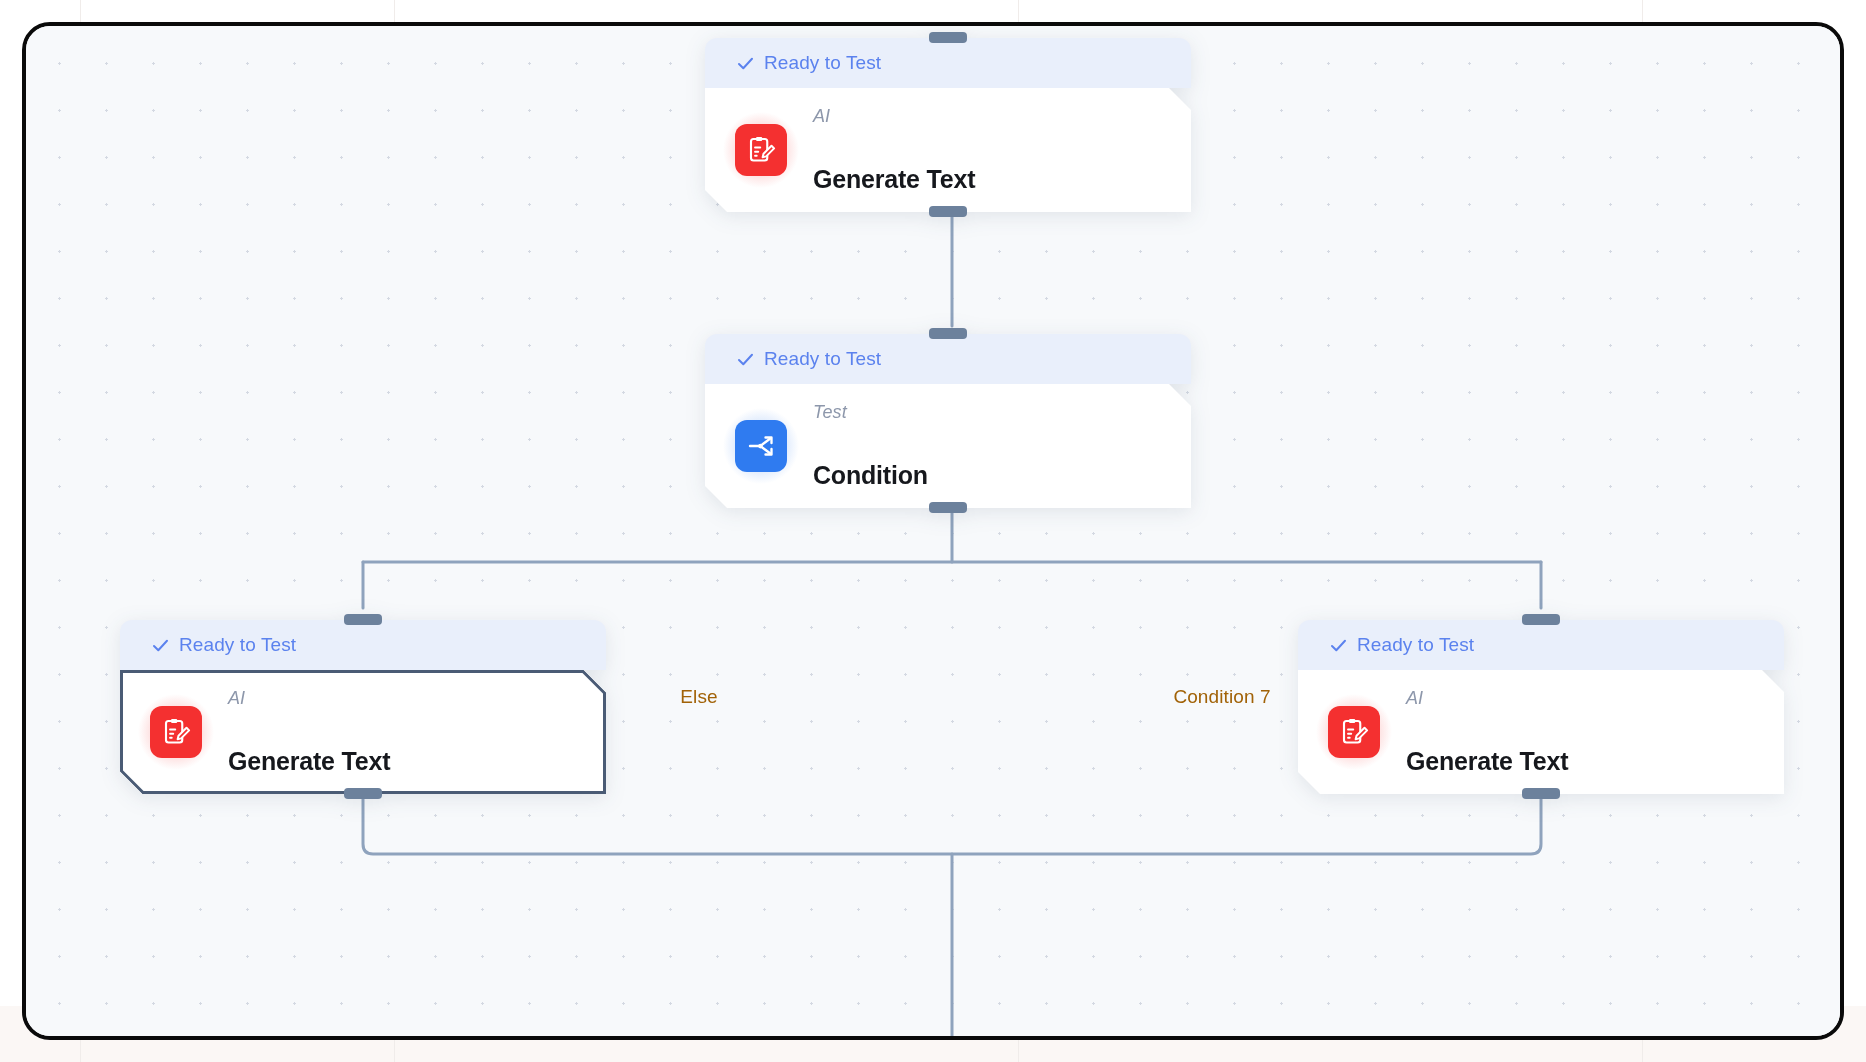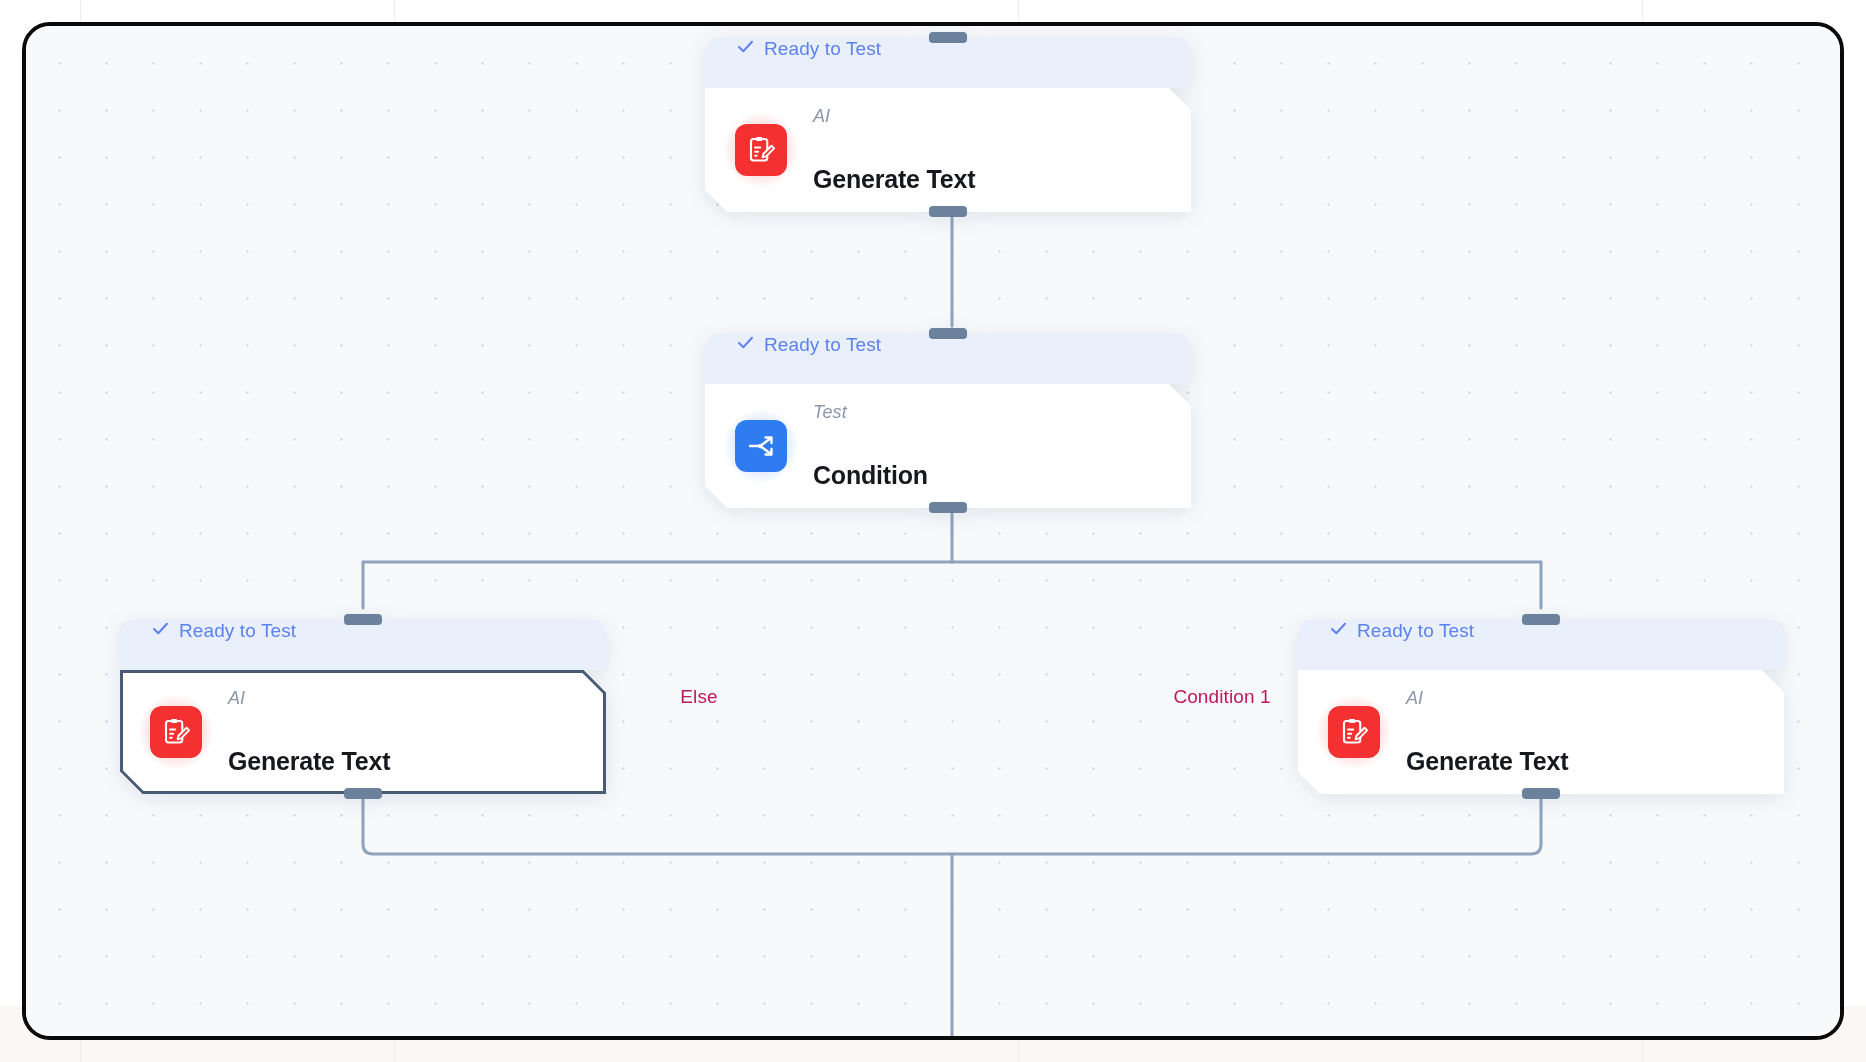--- a/index.html
+++ b/index.html
@@ -72,39 +72,39 @@
     fill: none;
     stroke: #8fa3bd;
     stroke-width: 3;
     stroke-linecap: round;
     stroke-linejoin: round;
   }
 
   .edge-label {
     position: absolute;
     font-size: 19px;
-    color: #be185d;
+    color: #a16207;
     white-space: nowrap;
     transform: translateX(-50%);
     letter-spacing: 0.1px;
   }
 
   
   .node {
     position: absolute;
     width: 486px;
     filter: drop-shadow(0 4px 10px rgba(32, 48, 80, 0.10));
   }
 
   .node-header {
     height: 50px;
     background: #e9effb;
     border-radius: 12px 12px 0 0;
     display: flex;
-    align-items: flex-start;
+    align-items: center;
     gap: 10px;
     padding: 0 0 0 32px;
   }
 
   .check-icon {
     width: 17px;
     height: 17px;
     flex: 0 0 auto;
     display: block;
   }
@@ -236,21 +236,21 @@
         <path class="edge-path" d="M 337 536 L 1515 536"></path>
         <path class="edge-path" d="M 337 536 L 337 582"></path>
         <path class="edge-path" d="M 1515 536 L 1515 582"></path>
 
         <path class="edge-path" d="M 337 770 L 337 818 Q 337 828 347 828 L 1505 828 Q 1515 828 1515 818 L 1515 770"></path>
         <path class="edge-path" d="M 926 828 L 926 1010"></path>
       </svg>
     </div>
 
     <div class="edge-label" style="left:673px; top:660px">Else</div>
-    <div class="edge-label" style="left:1196px; top:660px">Condition 1</div>
+    <div class="edge-label" style="left:1196px; top:660px">Condition 7</div>
 
     <div class="node" style="left:679px; top:12px">
       <div class="handle" style="left:50%; top:-6px"></div>
 
       <div class="node-header">
         <span class="check-icon">
           <svg width="17" height="17" viewBox="0 0 17 17">
             <path d="M2 9 L6.3 13.2 L15 3.8" fill="none" stroke="#5b82ee" stroke-width="2" stroke-linecap="round" stroke-linejoin="round"></path>
           </svg>
         </span>

